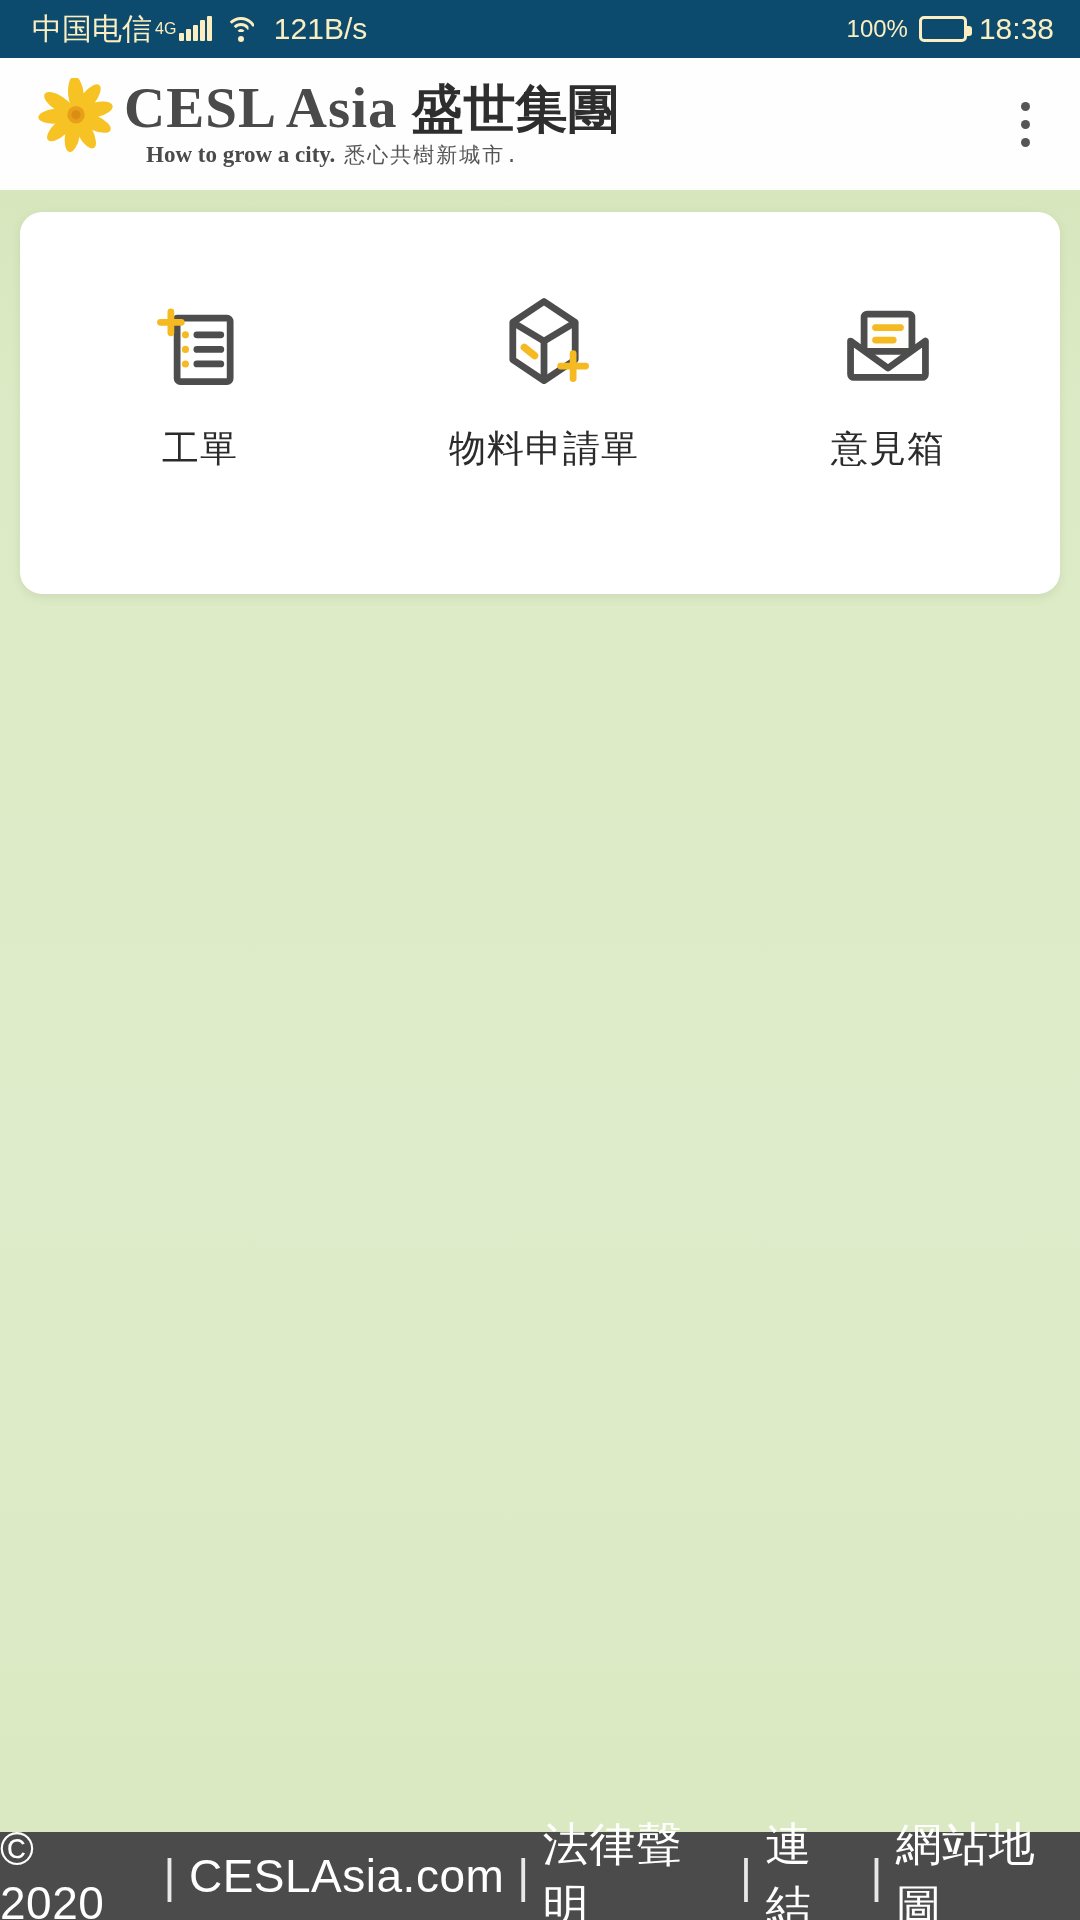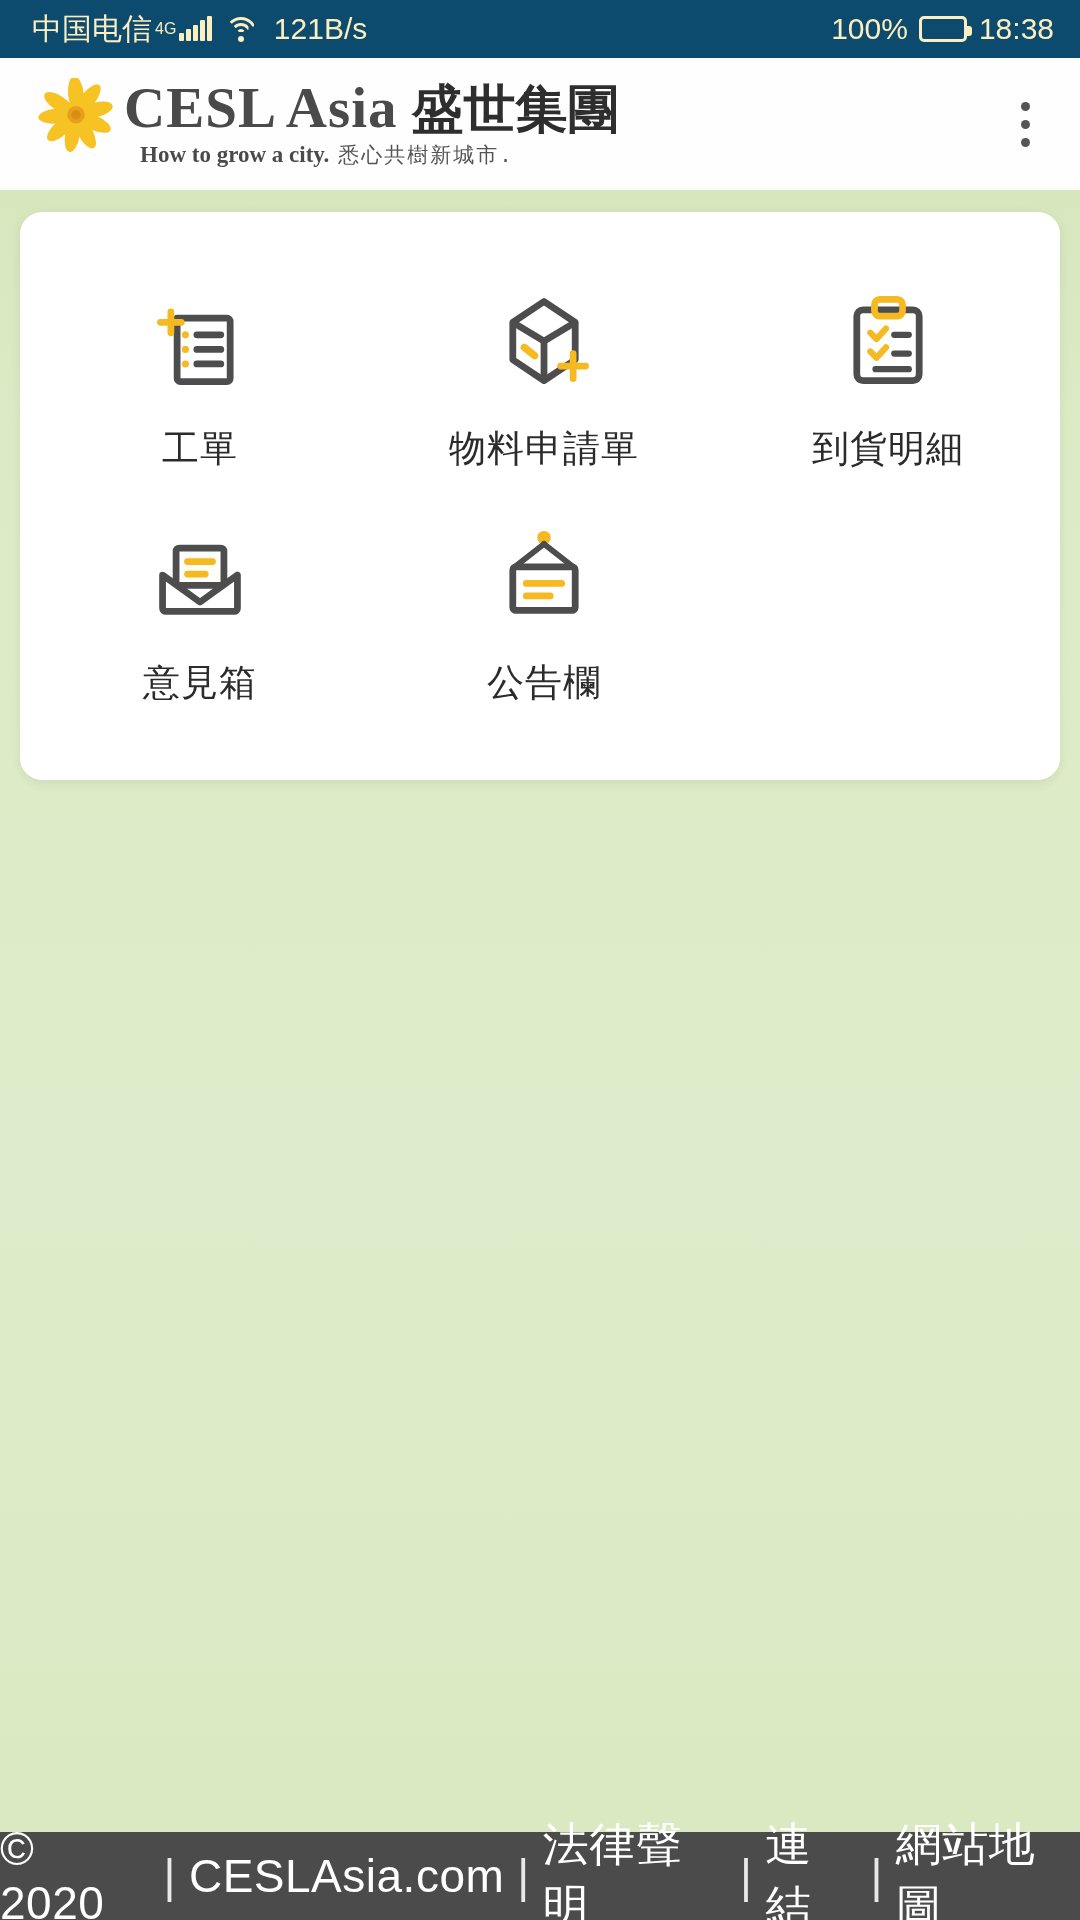--- a/index.html
+++ b/index.html
@@ -32,21 +32,21 @@
   .signal i:nth-child(3){height:16px}
   .signal i:nth-child(4){height:21px}
   .signal i:nth-child(5){height:25px}
   .wifi{ margin-left:12px; width:34px; height:26px; position:relative; }
   .wifi span{ position:absolute; left:50%; transform:translateX(-50%); border:3px solid #fbeec0; border-bottom-color:transparent; border-left-color:transparent; border-right-color:transparent; border-radius:50% 50% 0 0 / 100% 100% 0 0;}
   .wifi span.a{ width:32px; height:16px; top:1px;}
   .wifi span.b{ width:21px; height:11px; top:7px;}
   .wifi span.c{ width:10px; height:6px; top:13px;}
   .wifi em{ position:absolute; left:50%; bottom:0; transform:translateX(-50%); width:6px; height:6px; background:#fbeec0; border-radius:50%;}
   .speed{ margin-left:16px; font-size:30px;}
-  .battpct{ font-size:30px; }
+  .battpct{ font-size:24px; }
   .batt{ width:48px; height:26px; border:3px solid #fbeec0; border-radius:5px; margin:0 4px 0 11px; position:relative; padding:2.5px;}
   .batt .fill{ background:#fbeec0; height:100%; width:100%; border-radius:2px;}
   .batt:after{ content:""; position:absolute; right:-8px; top:7px; width:5px; height:10px; background:#fbeec0; border-radius:0 3px 3px 0;}
   .clock{ font-size:30px; margin-left:8px;}
 
   
   .appbar{
     height:132px;
     background:#fefefe;
     display:flex;
@@ -63,21 +63,21 @@
     font-family:"Liberation Serif", serif;
     font-size:57px; font-weight:700; color:#4a4a4a;
     letter-spacing:1px; line-height:1;
   }
   .brand-zh{
     font-family:"Liberation Serif", serif;
     font-size:52px; font-weight:700; color:#2e2e2e;
     margin-left:14px; line-height:1;
   }
   .tagline{
-    display:flex; align-items:baseline; margin-top:5px; margin-left:16px;
+    display:flex; align-items:baseline; margin-top:5px; margin-left:22px;
   }
   .tagline-en{
     font-family:"Liberation Serif", serif;
     font-size:23px; font-weight:700; color:#4a4a4a;
   }
   .tagline-zh{
     font-family:Liberation Mono, monospace;
     font-size:21px; color:#555; margin-left:9px; letter-spacing:2px;
   }
   .kebab{ width:54px; height:70px; display:flex; flex-direction:column; align-items:center; justify-content:center; gap:9px; cursor:pointer;}
@@ -228,60 +228,33 @@
             <path d="M20 34 L50 52 L80 34" fill="none" stroke="#4d4d4d" stroke-width="6.5" stroke-linejoin="round"></path>
             <line x1="50" y1="52" x2="50" y2="90" stroke="#4d4d4d" stroke-width="6.5"></line>
             <line x1="31" y1="58" x2="41" y2="66" stroke="#f5b921" stroke-width="7" stroke-linecap="round"></line>
             <line x1="78" y1="64" x2="78" y2="88" stroke="#f5b921" stroke-width="6.5" stroke-linecap="round"></line>
             <line x1="66" y1="76" x2="90" y2="76" stroke="#f5b921" stroke-width="6.5" stroke-linecap="round"></line>
           </svg>
         </span>
         <span class="lbl">物料申請單</span>
       </div>
 
-      <div class="tile">
-        <span class="ico">
-          <svg viewBox="0 0 100 100" width="104" height="104">
-            <path d="M26 22 H74 a6 6 0 0 1 6 6 V84 a6 6 0 0 1 -6 6 H26 a6 6 0 0 1 -6 -6 V28 a6 6 0 0 1 6 -6 Z" fill="none" stroke="#4d4d4d" stroke-width="6.5" stroke-linejoin="round"></path>
-            <rect x="37" y="12" width="27" height="16" rx="5" fill="none" stroke="#f5b921" stroke-width="6.5"></rect>
-            <path d="M33 44 L39 50 L48 40" fill="none" stroke="#f5b921" stroke-width="6" stroke-linecap="round" stroke-linejoin="round"></path>
-            <path d="M33 62 L39 68 L48 58" fill="none" stroke="#f5b921" stroke-width="6" stroke-linecap="round" stroke-linejoin="round"></path>
-            <line x1="56" y1="46" x2="70" y2="46" stroke="#4d4d4d" stroke-width="6" stroke-linecap="round"></line>
-            <line x1="56" y1="64" x2="70" y2="64" stroke="#4d4d4d" stroke-width="6" stroke-linecap="round"></line>
-            <line x1="38" y1="79" x2="70" y2="79" stroke="#4d4d4d" stroke-width="6" stroke-linecap="round"></line>
-          </svg>
-        </span>
-        <span class="lbl">到貨明細</span>
-      </div>
 
       <div class="tile">
         <span class="ico">
           <svg viewBox="0 0 100 100" width="104" height="104">
             <path d="M30 26 H70 a3 3 0 0 1 3 3 V62 H27 V29 a3 3 0 0 1 3 -3 Z" fill="#fdfdfa" stroke="#4d4d4d" stroke-width="6.5" stroke-linejoin="round"></path>
             <line x1="38" y1="39" x2="62" y2="39" stroke="#f5b921" stroke-width="6.5" stroke-linecap="round"></line>
             <line x1="38" y1="51" x2="55" y2="51" stroke="#f5b921" stroke-width="6.5" stroke-linecap="round"></line>
             <path d="M14 52 L50 78 L86 52 L86 84 a3 3 0 0 1 -3 3 H17 a3 3 0 0 1 -3 -3 Z" fill="#ffffff" stroke="#4d4d4d" stroke-width="6.5" stroke-linejoin="round"></path>
           </svg>
         </span>
         <span class="lbl">意見箱</span>
       </div>
 
-      <div class="tile">
-        <span class="ico">
-          <svg viewBox="0 0 100 100" width="104" height="104">
-            <circle cx="50" cy="16" r="6.5" fill="#f5b921"></circle>
-            <path d="M50 22 L22 44" stroke="#4d4d4d" stroke-width="5.5" stroke-linecap="round"></path>
-            <path d="M50 22 L78 44" stroke="#4d4d4d" stroke-width="5.5" stroke-linecap="round"></path>
-            <rect x="20" y="44" width="60" height="42" rx="3" fill="none" stroke="#4d4d4d" stroke-width="6.5" stroke-linejoin="round"></rect>
-            <line x1="33" y1="60" x2="67" y2="60" stroke="#f5b921" stroke-width="6.5" stroke-linecap="round"></line>
-            <line x1="33" y1="72" x2="56" y2="72" stroke="#f5b921" stroke-width="6.5" stroke-linecap="round"></line>
-          </svg>
-        </span>
-        <span class="lbl">公告欄</span>
-      </div>
 
       <div class="tile empty"></div>
 
     </div>
   </div>
 </div>
 
 <div class="footer">
   <span>© 2020</span>
   <span class="sep">|</span>

